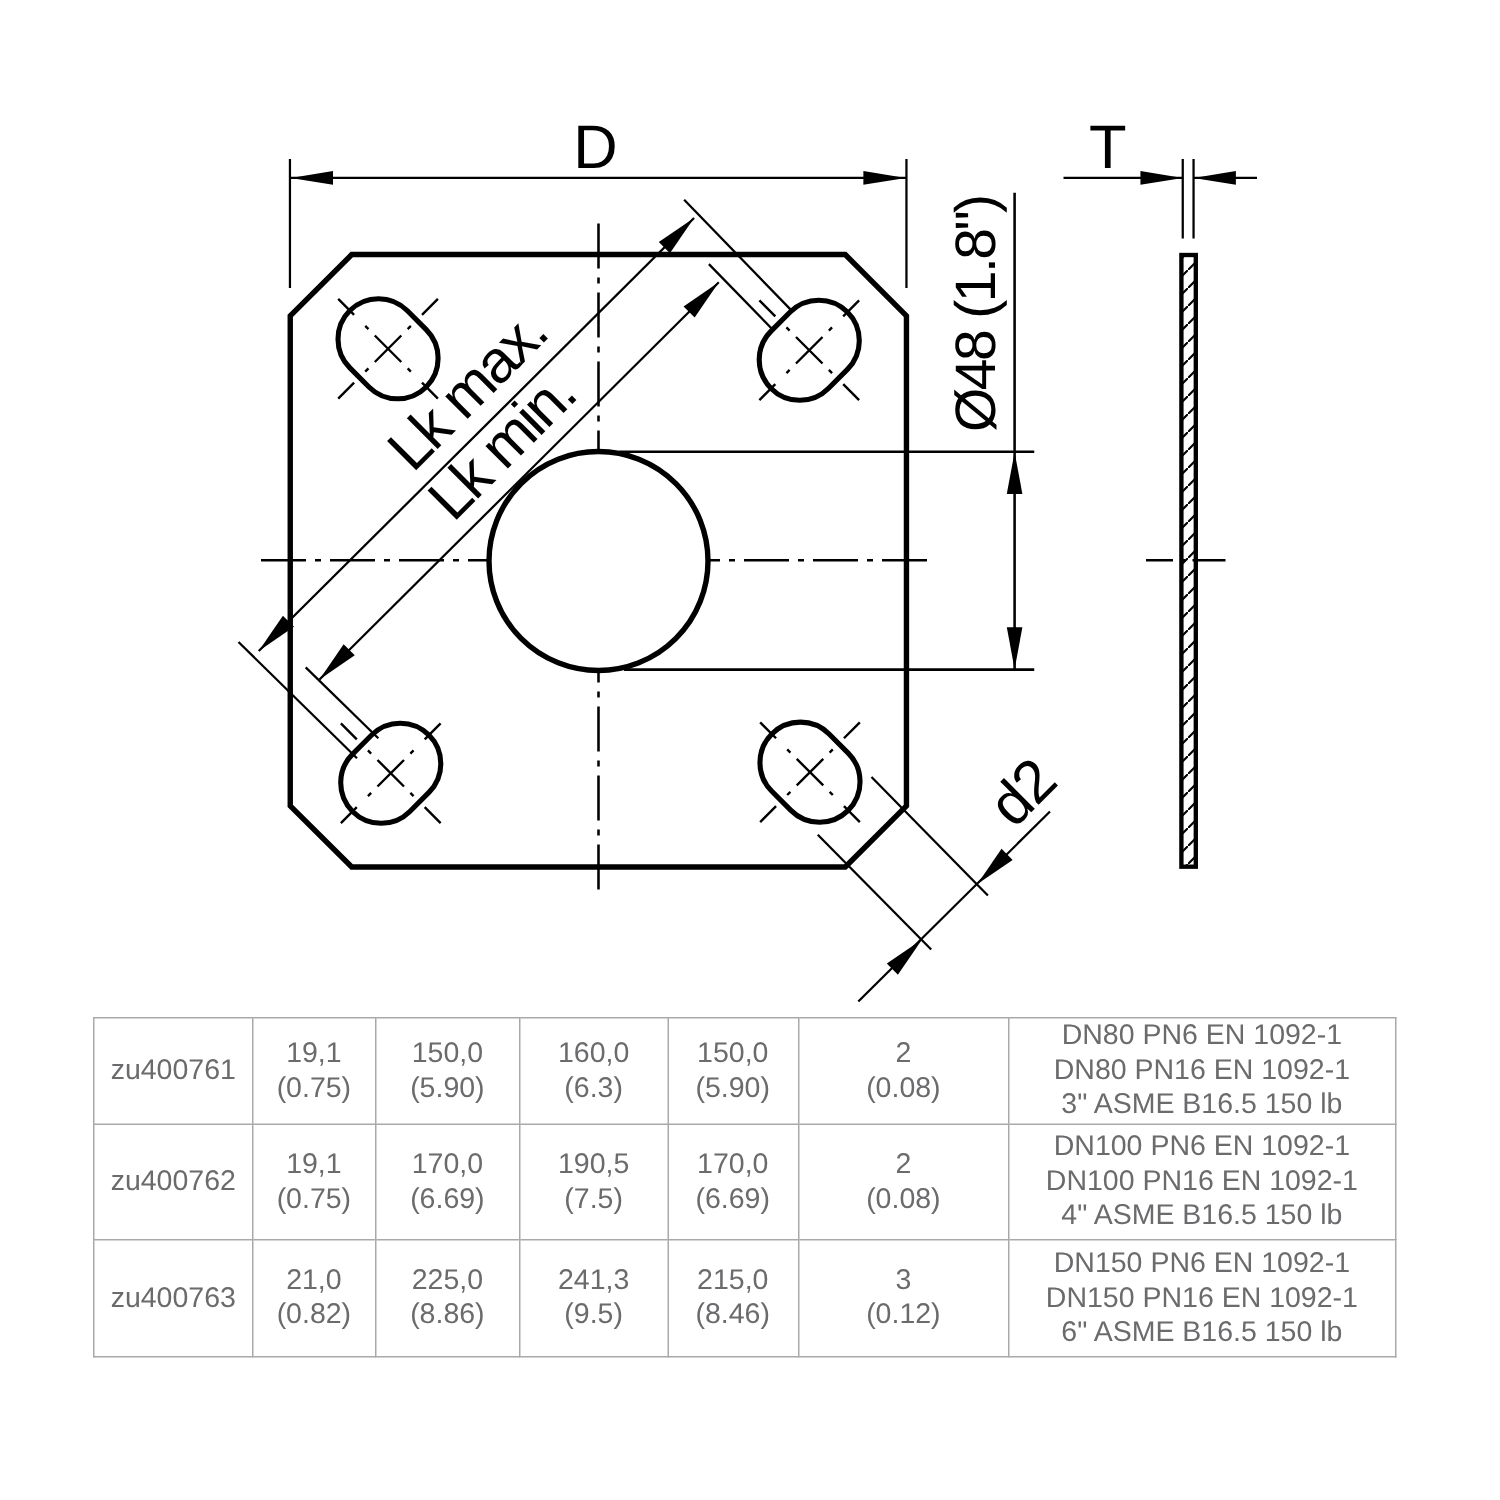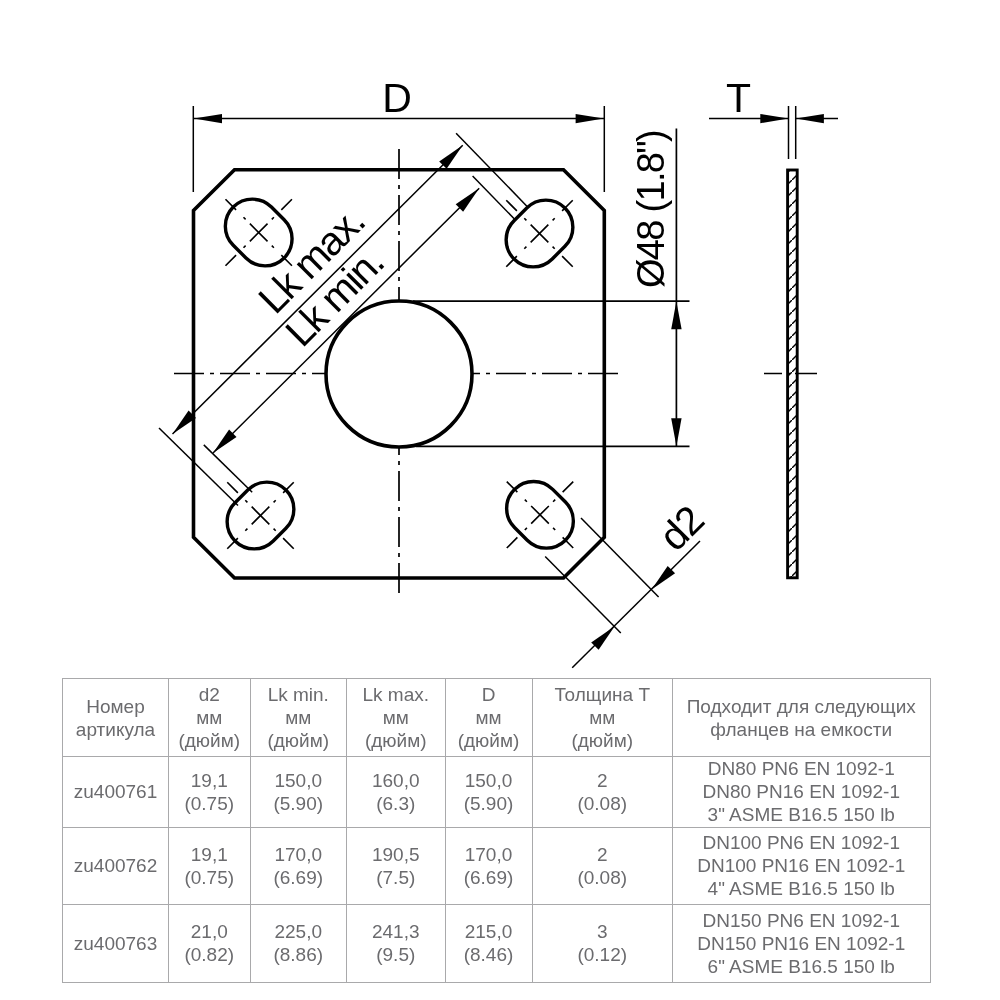--- a/index.html
+++ b/index.html
@@ -176,29 +176,20 @@
 <col style="width:106px">
         <col style="width:81.5px">
         <col style="width:96.5px">
         <col style="width:98.5px">
         <col style="width:87px">
         <col style="width:140.5px">
         <col style="width:257.5px">
 </colgroup>
 
 <tbody>
-        <tr style="height:78px">
-  <td>Номер<br>артикула</td>
-  <td>d2<br>мм<br>(дюйм)</td>
-  <td>Lk min.<br>мм<br>(дюйм)</td>
-  <td>Lk max.<br>мм<br>(дюйм)</td>
-  <td>D<br>мм<br>(дюйм)</td>
-  <td>Толщина Т<br>мм<br>(дюйм)</td>
-  <td>Подходит для следующих<br>фланцев на емкости</td>
-</tr>
 
 <tr style="height:70.5px">
   <td>zu400761</td>
   <td>19,1<br>(0.75)</td>
   <td>150,0<br>(5.90)</td>
   <td>160,0<br>(6.3)</td>
   <td>150,0<br>(5.90)</td>
   <td>2<br>(0.08)</td>
   <td>DN80 PN6 EN 1092-1<br>DN80 PN16 EN 1092-1<br>3" ASME B16.5 150 lb</td>
 </tr>

